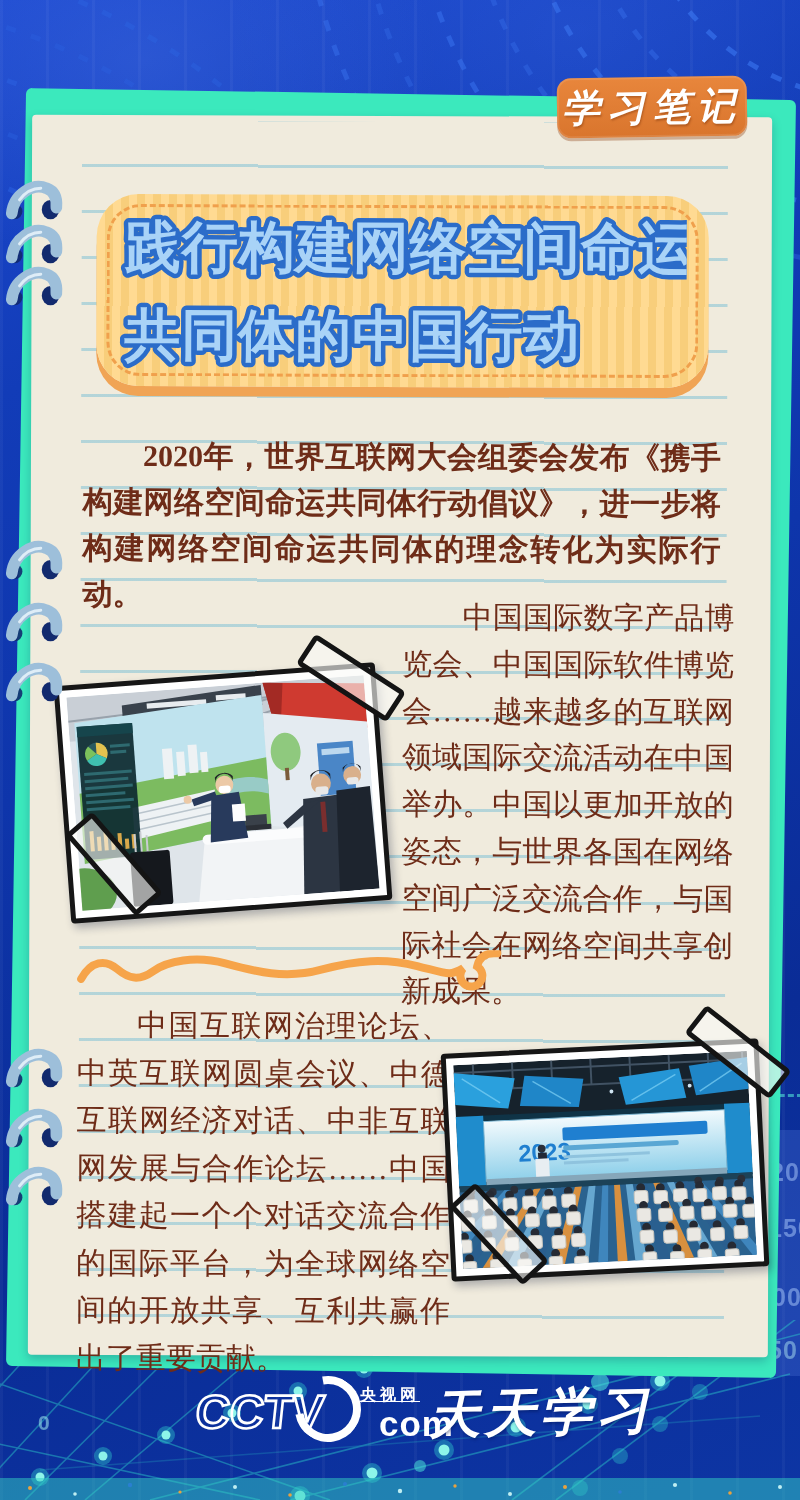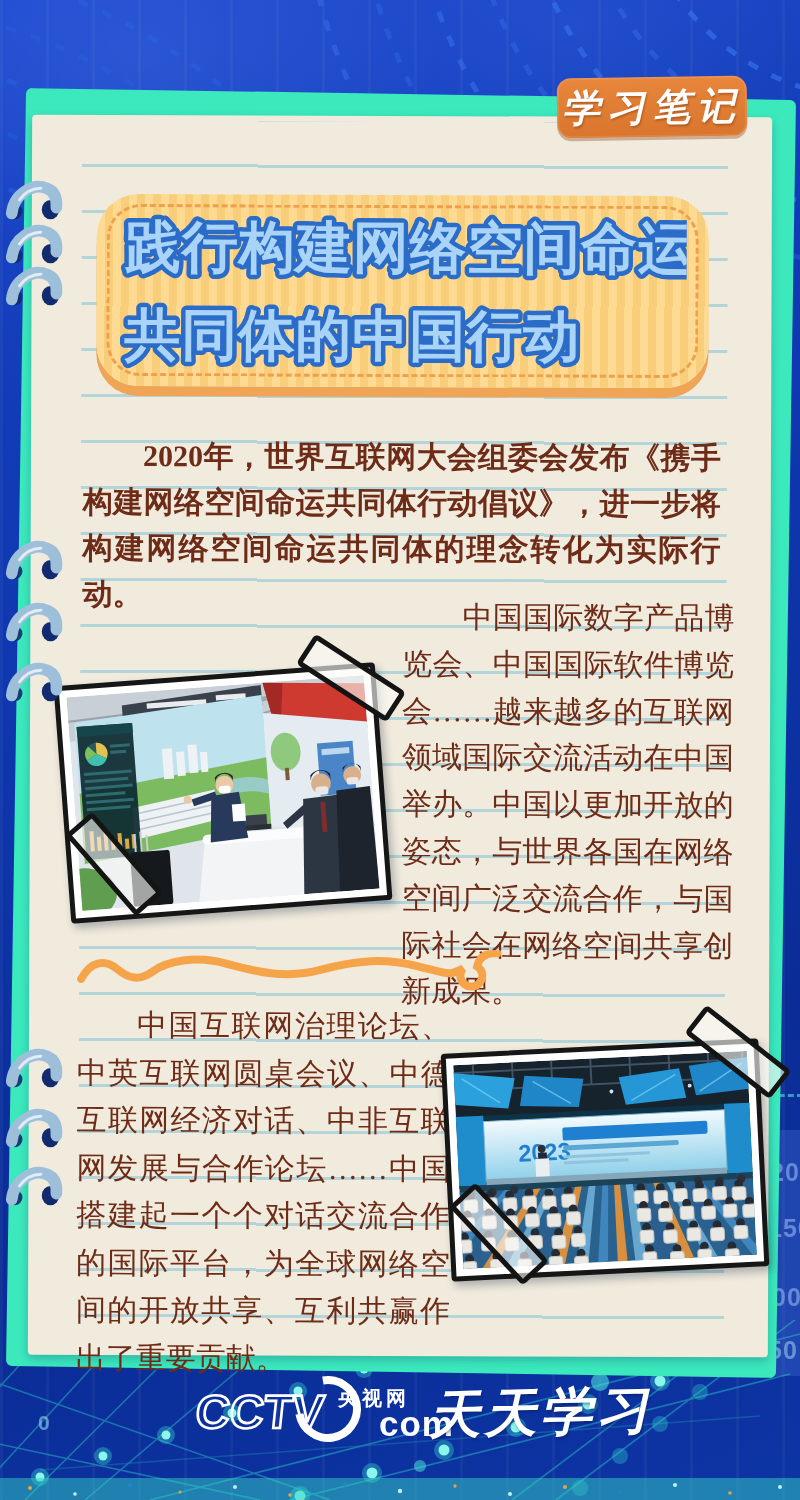--- a/index.html
+++ b/index.html
@@ -62,21 +62,21 @@
   .divider{position:absolute;left:46px;top:834px;}
   
   .footer{left:0;top:1368px;width:800px;height:132px;z-index:3;}
   .cctv{position:absolute;left:196px;top:16px;font-size:47px;font-weight:900;color:#fff;
     letter-spacing:0px;transform:skewX(-6deg);font-family:"Liberation Sans",sans-serif;}
   @supports (-webkit-text-stroke: 1px #fff){
     .cctv{color:transparent;-webkit-text-stroke:2.6px #fff;}
   }
   .cctv-ring{position:absolute;left:295px;top:8px;width:50px;height:50px;border:8px solid #fff;
     border-radius:50%;border-left-color:transparent;transform:rotate(35deg);}
-  .cn-name{position:absolute;left:338px;top:17px;color:#fff;font-size:20px;font-weight:700;letter-spacing:4px;}
+  .cn-name{position:absolute;left:360px;top:17px;color:#fff;font-size:16px;font-weight:700;letter-spacing:4px;text-decoration:underline;}
   .com{position:absolute;left:355px;top:36px;color:#fff;font-size:35px;font-weight:700;letter-spacing:1px;margin-left:24px;}
   .brand{position:absolute;left:428px;top:10px;color:#fff;font-size:52px;font-weight:700;font-style:italic;
     font-family:"Liberation Serif",serif;transform:rotate(-1.5deg);letter-spacing:4px;
     text-shadow:1px 2px 3px rgba(0,20,80,.4);}
 </style>
 </head>
 <body>
 
 <div class="poster">
 

